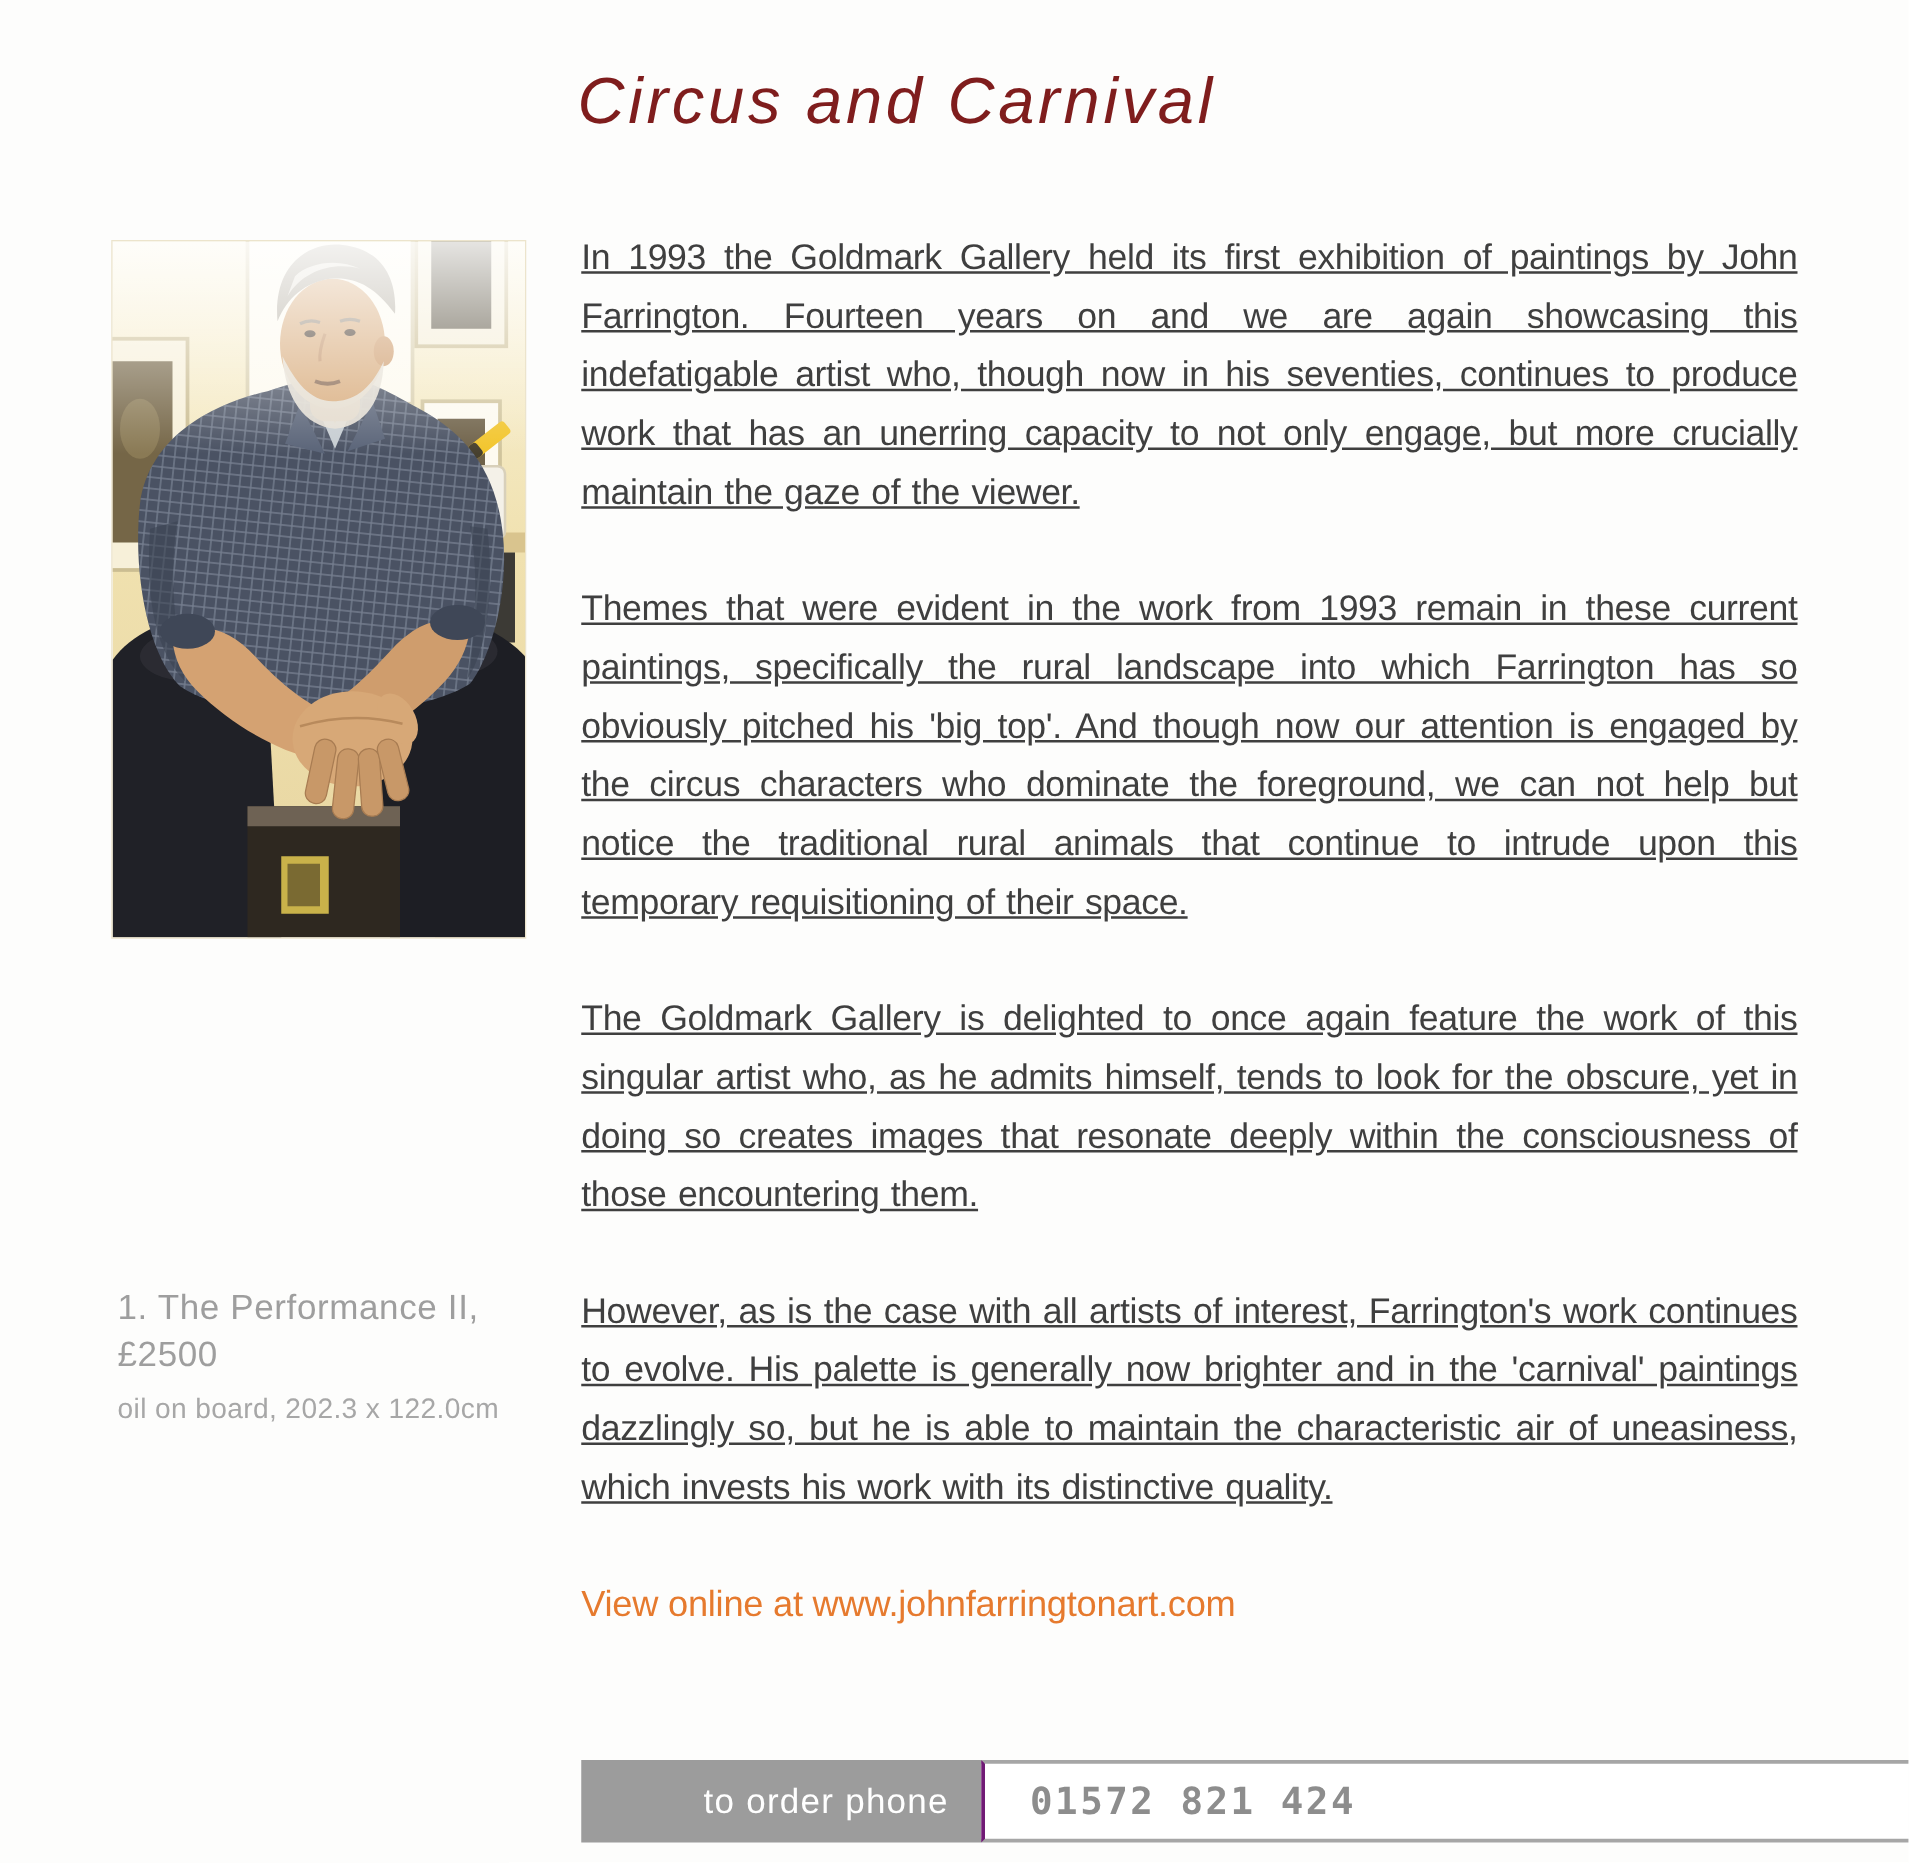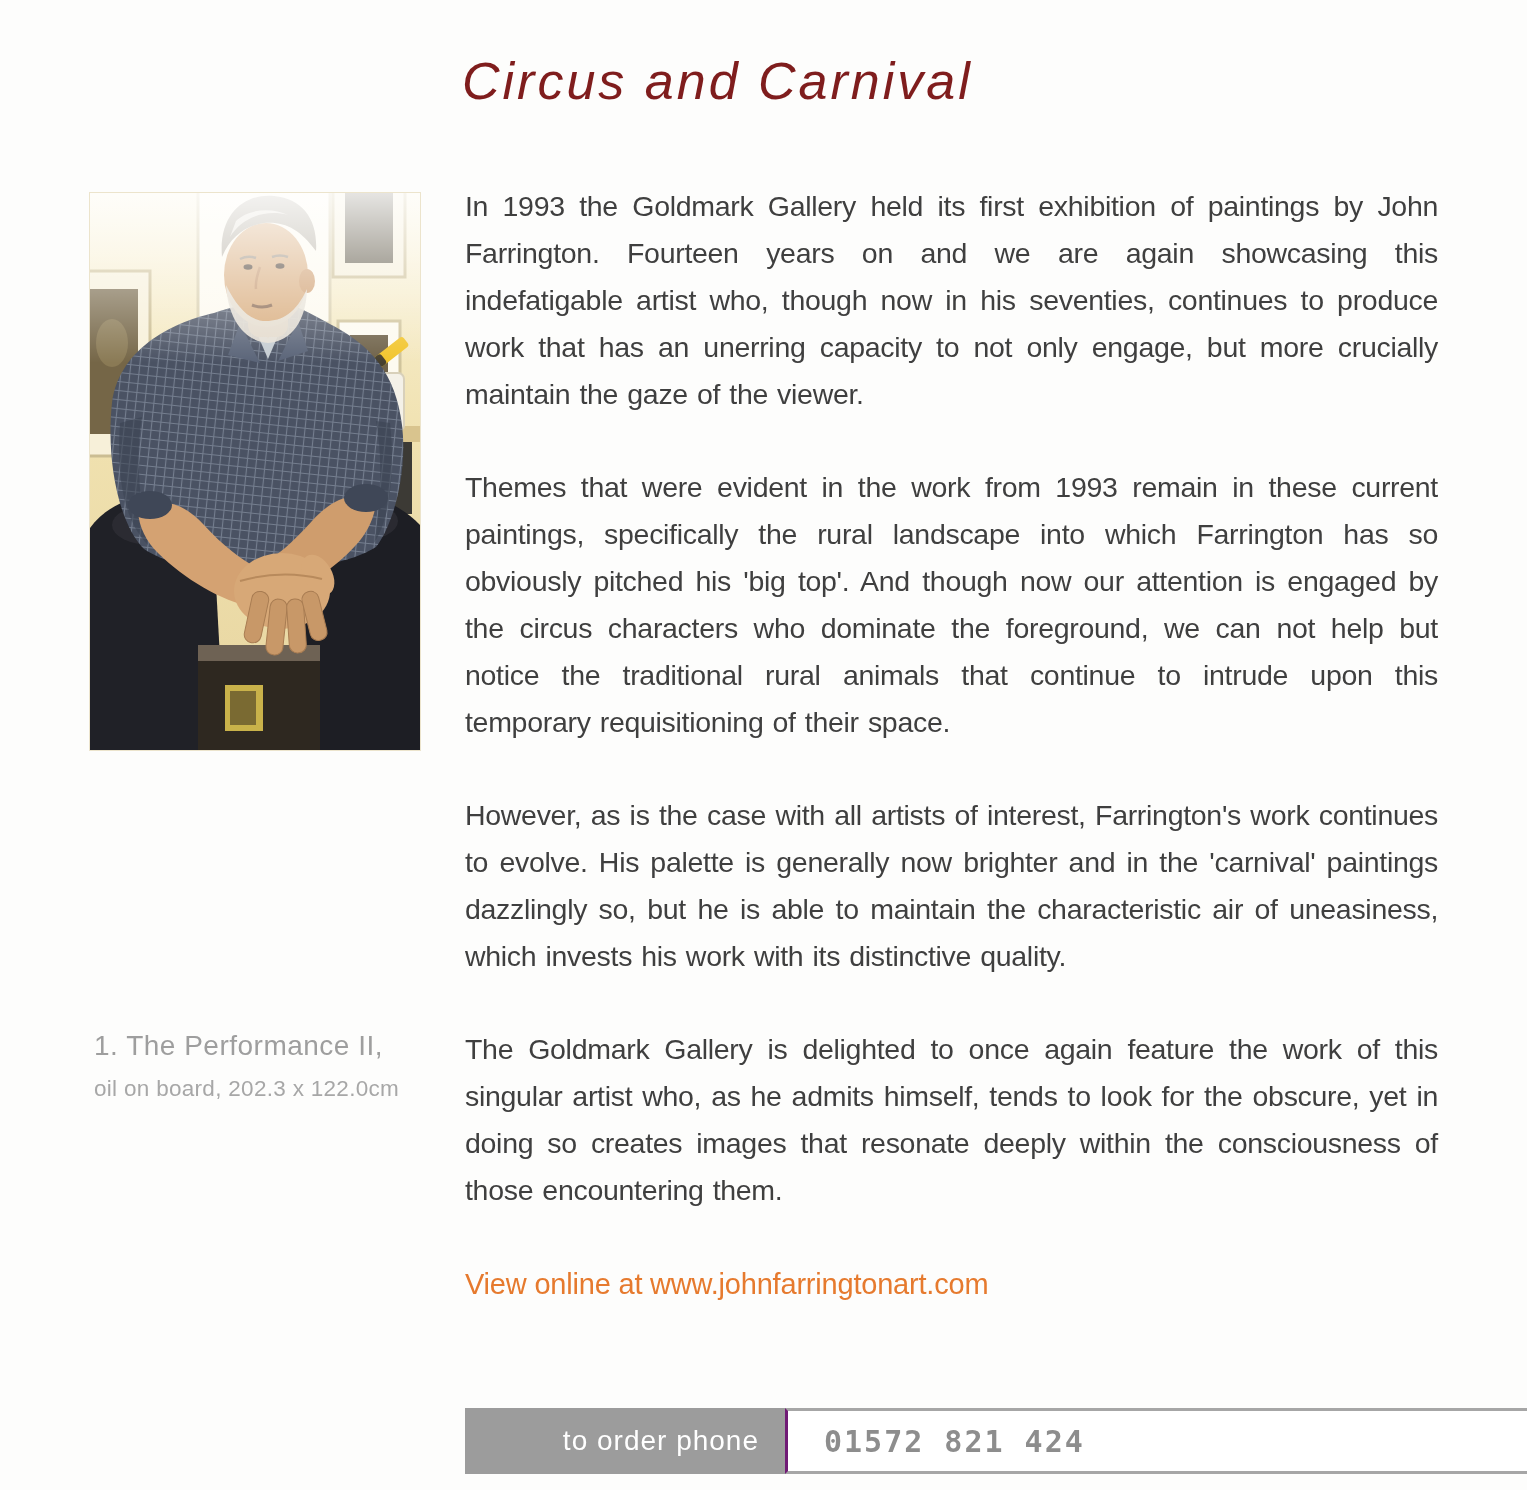--- a/index.html
+++ b/index.html
@@ -37,20 +37,21 @@
   }
   .body-col{
     position:absolute;left:465px;top:183px;width:973px;
   }
   .body-col p{
     margin:0 0 46px 0;
     font-size:28.5px;line-height:47px;
     letter-spacing:-0.3px;word-spacing:1.5px;
     text-align:justify;
     color:#3f3f3f;
+    text-decoration:underline;
   }
   .web-link{
     display:inline-block;margin-top:4px;
     font-size:29px;line-height:40px;
     color:#e67a2e;text-decoration:none;letter-spacing:-0.2px;
     cursor:pointer;
   }
   .footer-bar{
     position:absolute;left:465px;right:0;top:1408px;height:66px;
     display:flex;align-items:stretch;
@@ -175,28 +176,29 @@
       </g>
       <ellipse cx="228" cy="382" rx="14" ry="22" fill="#d7a877" transform="rotate(-30 228 382)"></ellipse>
       <path d="M150,388 Q192,376 232,386" stroke="#b88a5c" stroke-width="2" fill="none"></path>
     </g>
 
     <rect x="0" y="0" width="330" height="170" fill="url(#washTop)"></rect>
   </svg>
 
   <div class="caption">
     <div class="caption-line">1. The Performance II,</div>
+    <div class="caption-line">£2500</div>
     <div class="caption-medium">oil on board, 202.3 x 122.0cm</div>
   </div>
 
   <div class="body-col">
     <p>In 1993 the Goldmark Gallery held its first exhibition of paintings by John Farrington.  Fourteen years on and we are again showcasing this indefatigable artist who, though now in his seventies, continues to produce work that has an unerring capacity to not only engage, but more crucially maintain the gaze of the viewer.</p>
     <p>Themes that were evident in the work from 1993 remain in these current paintings, specifically the rural landscape into which Farrington has so obviously pitched his 'big top'.  And though now our attention is engaged by the circus characters who dominate the foreground, we can not help but notice the traditional rural animals that continue to intrude upon this temporary requisitioning of their space.</p>
+    <p>The Goldmark Gallery is delighted to once again feature the work of this singular artist who, as he admits himself, tends to look for the obscure, yet in doing so creates images that resonate deeply within the consciousness of those encountering them.</p>
     <p>However, as is the case with all artists of interest, Farrington's work continues to evolve.  His palette is generally now brighter and in the 'carnival' paintings dazzlingly so, but he is able to maintain the characteristic air of uneasiness, which invests his work with its distinctive quality.</p>
-    <p>The Goldmark Gallery is delighted to once again feature the work of this singular artist who, as he admits himself, tends to look for the obscure, yet in doing so creates images that resonate deeply within the consciousness of those encountering them.</p>
     <a class="web-link">View online at www.johnfarringtonart.com</a>
   </div>
 
   <div class="footer-bar">
     <div class="order-label">to order phone</div>
     <div class="phone-panel">
       <span class="phone-number">01572 821 424</span>
     </div>
   </div>
 

